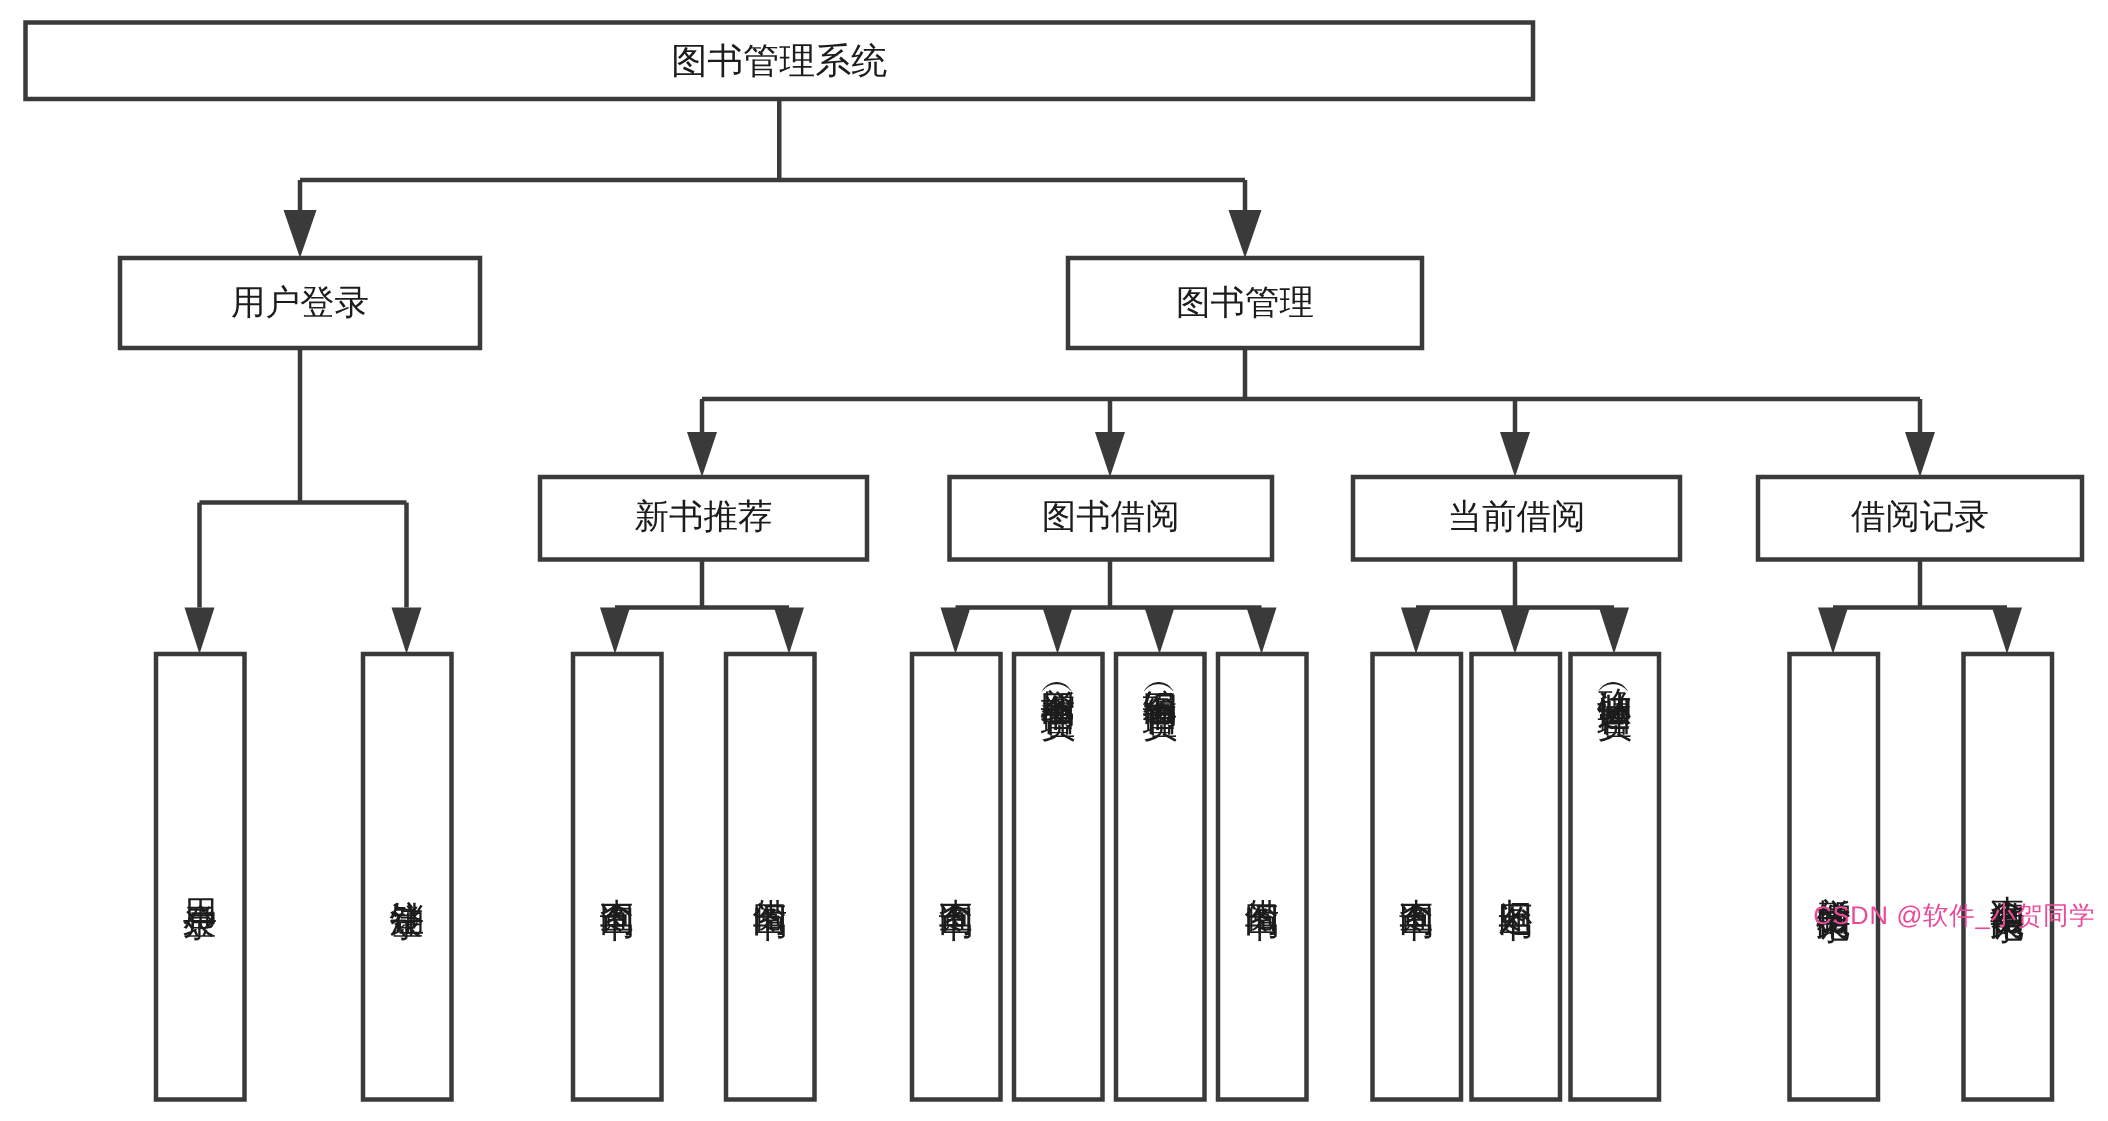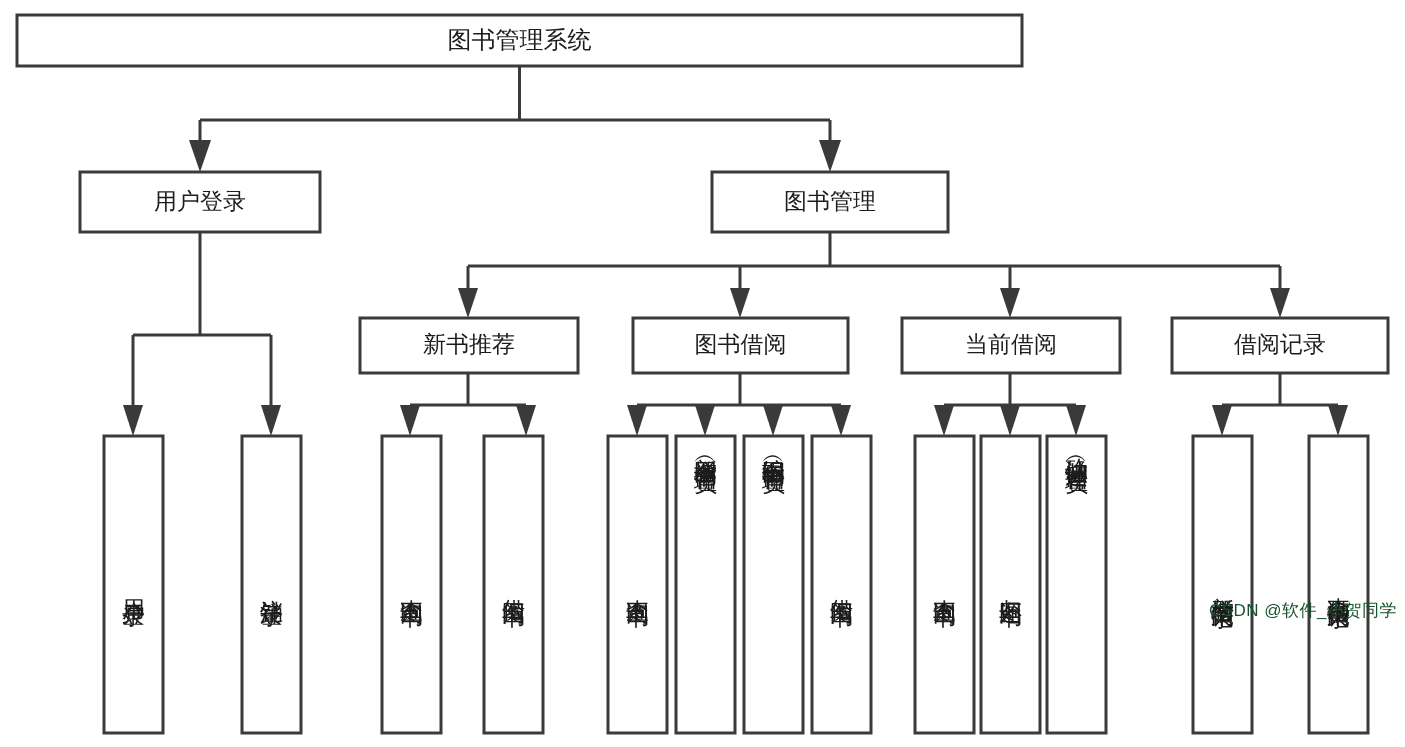--- a/index.html
+++ b/index.html
@@ -68,21 +68,21 @@
     letter-spacing: 2px;
     color: #1c1c1c;
     white-space: nowrap;
   }
   .watermark {
     position: absolute;
     right: 8px;
     bottom: 4px;
     font-family: "Liberation Sans", "DejaVu Sans", sans-serif;
     font-size: 17px;
-    color: #14532d;
+    color: #ec4899;
     letter-spacing: 0.5px;
     user-select: none;
   }
 </style>
 </head>
 <body>
 
 <div id="diagram-root">
 
   <svg class="flowchart" viewBox="0 0 1405 747" xmlns="http://www.w3.org/2000/svg">

